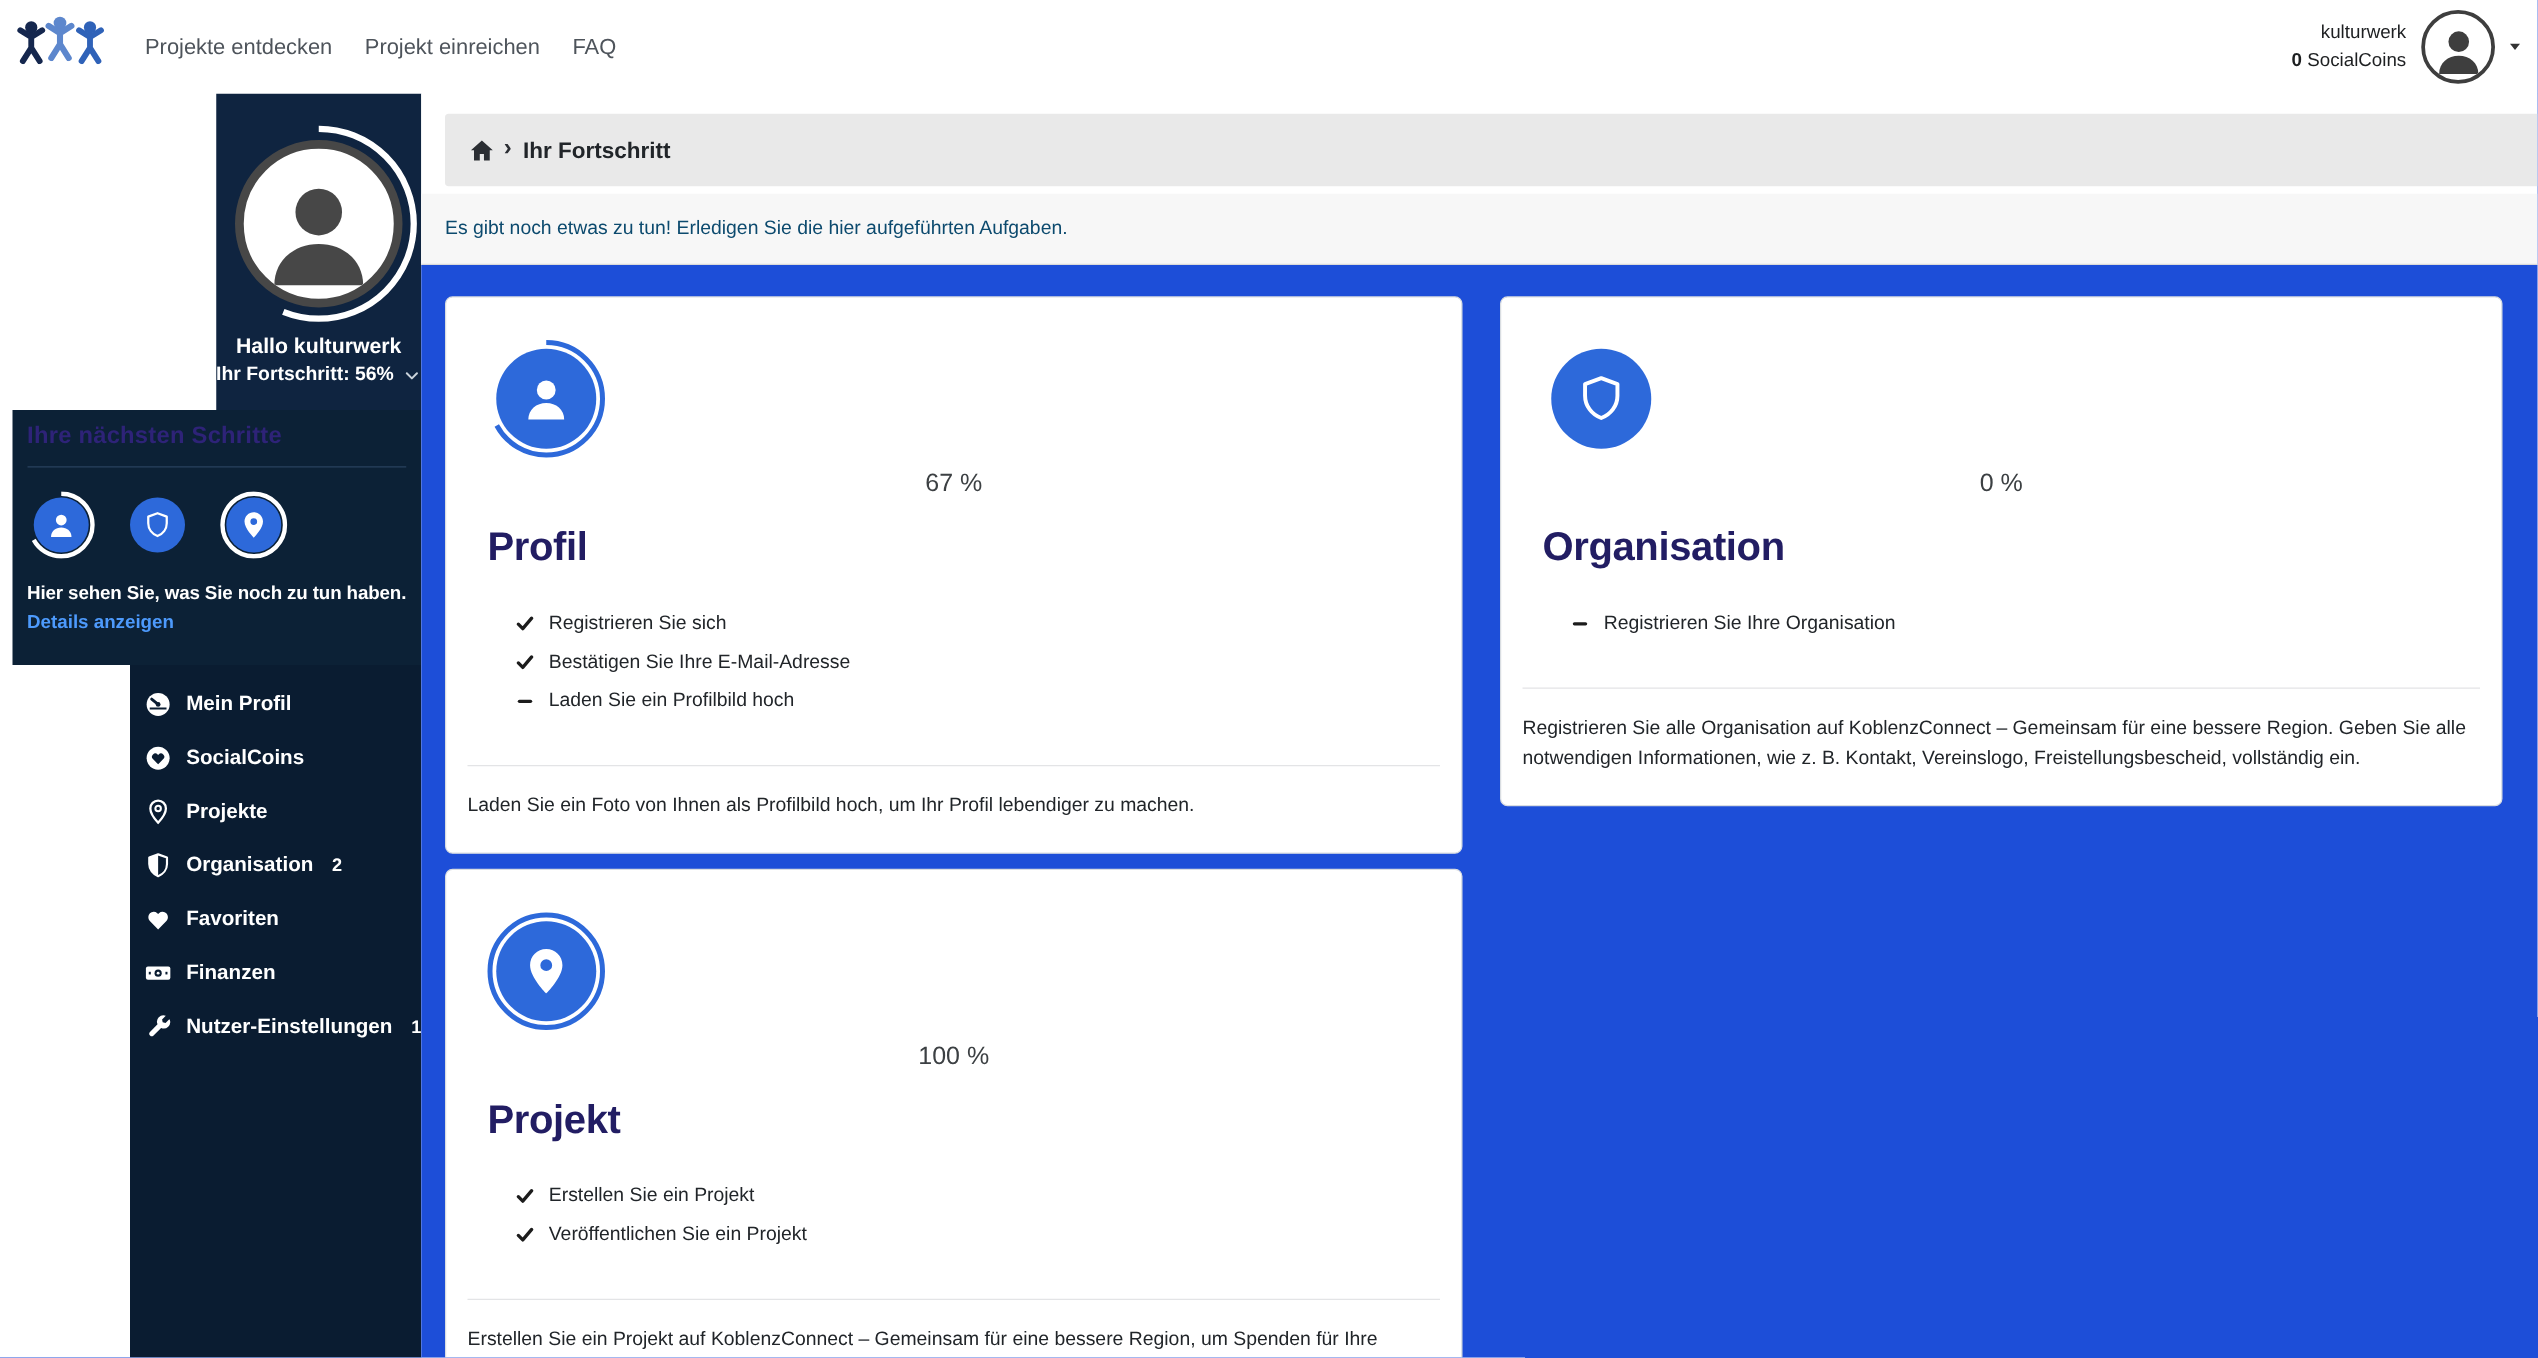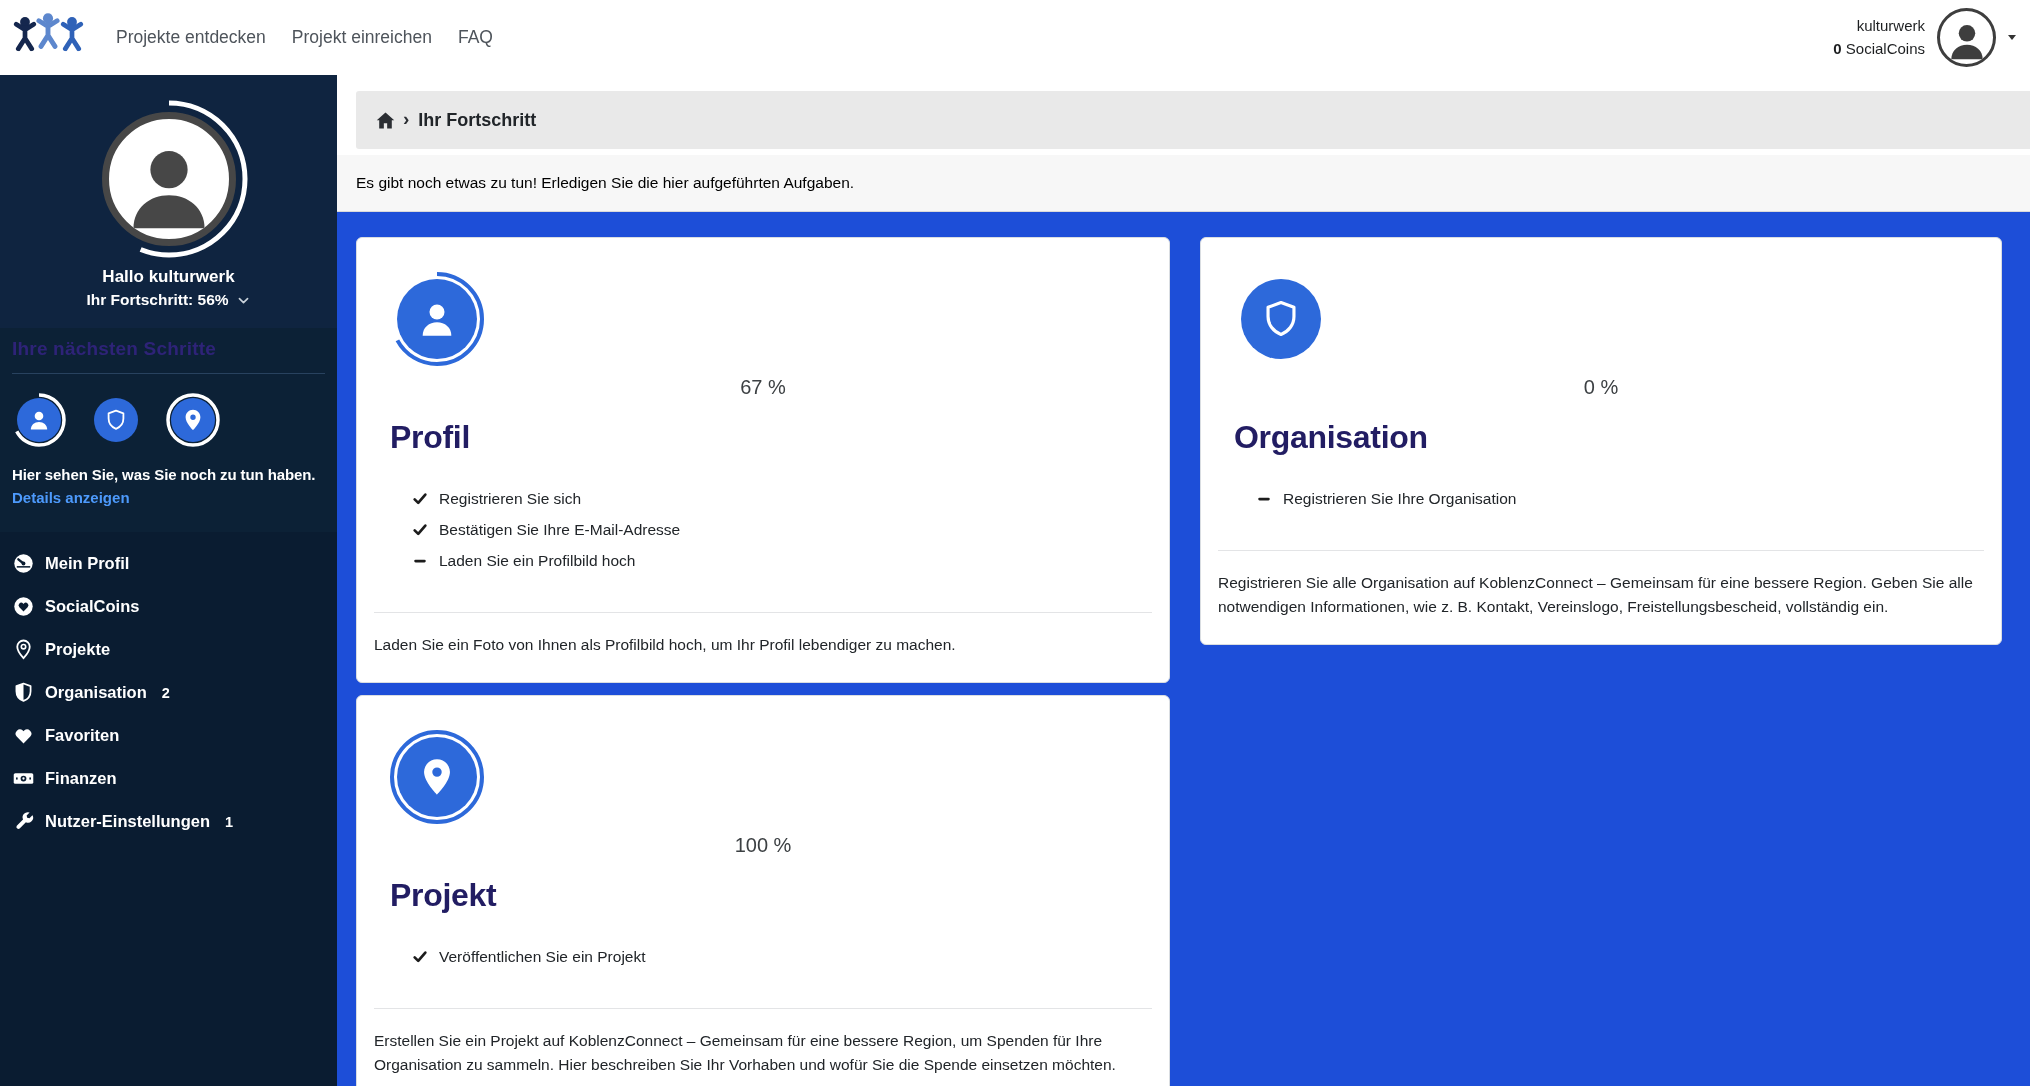--- a/index.html
+++ b/index.html
@@ -24,21 +24,21 @@
   .user-text{text-align:right;font-size:15px;color:#1d1f21;line-height:1.5;}
   .user-coins b{font-weight:700;}
   .avatar{width:53px;height:53px;border-radius:50%;border:3px solid #3e3e3e;background:#fff;overflow:hidden;display:flex;align-items:flex-end;justify-content:center;cursor:pointer;}
   .avatar svg{width:46px;height:46px;color:#3e3e3e;}
   .caret-down{width:0;height:0;border-left:4.5px solid transparent;border-right:4.5px solid transparent;border-top:5.5px solid #333;cursor:pointer;}
 
   
   .shell{display:flex;flex:1 1 auto;min-height:0;}
 
   
-  .sidebar{width:337px;flex:0 0 337px;display:flex;flex-direction:column;color:#fff;}
+  .sidebar{width:337px;flex:0 0 337px;display:flex;flex-direction:column;color:#fff;align-items:flex-end;}
   .side-profile{background:#0f2440;height:253px;box-sizing:border-box;padding-top:24px;text-align:center;flex:0 0 253px;}
   .big-avatar-wrap{position:relative;width:160px;height:160px;margin:0 auto;}
   .big-avatar-ring{position:absolute;inset:0;transform:rotate(-90deg);}
   .big-avatar{position:absolute;left:13px;top:13px;width:120px;height:120px;border-radius:50%;border:7px solid #474747;background:#fff;overflow:hidden;display:flex;align-items:flex-end;justify-content:center;}
   .big-avatar svg{width:104px;height:104px;color:#474747;}
   .side-greeting{font-size:17px;font-weight:700;margin-top:8px;}
   .side-progress{font-size:15.5px;font-weight:600;margin-top:4px;display:flex;align-items:center;justify-content:center;gap:7px;cursor:pointer;}
   .side-progress svg{width:15px;height:15px;color:#c9d2da;}
 
   .side-steps{background:#0c2136;height:204px;flex:0 0 204px;box-sizing:border-box;padding:10px 12px 0 12px;}
@@ -59,21 +59,21 @@
   .menu-label{font-size:16.5px;font-weight:600;color:#fff;}
   .menu-badge{font-size:14.5px;font-weight:700;color:#fff;margin-left:15px;}
 
   
   .main{flex:1 1 auto;display:flex;flex-direction:column;background:#fff;min-width:0;}
   .breadcrumb-band{margin:16px 0 6px 19px;height:58px;flex:0 0 58px;background:#e9e9e9;border-radius:3px 0 0 3px;display:flex;align-items:center;padding-left:19px;box-sizing:border-box;}
   .crumb-home{display:flex;align-items:center;cursor:pointer;}
   .crumb-home svg{width:21px;height:21px;color:#2b2e33;}
   .crumb-sep{font-size:19px;font-weight:700;color:#2b2e33;margin:0 9px 2px 7px;}
   .crumb-current{font-size:18px;font-weight:700;color:#212529;}
-  .alert-band{height:57px;flex:0 0 57px;background:#f7f7f7;border-bottom:1px solid #dadada;display:flex;align-items:center;padding-left:19px;box-sizing:border-box;font-size:15.5px;color:#000000;}
+  .alert-band{height:57px;flex:0 0 57px;background:#f7f7f7;border-bottom:1px solid #dadada;display:flex;align-items:center;padding-left:19px;box-sizing:border-box;font-size:15.5px;color:#0c4a6e;}
   .content{flex:1 1 auto;background:#1d4ed8;padding:25px 28px 0 19px;box-sizing:border-box;display:grid;grid-template-columns:814px 1fr;column-gap:30px;row-gap:12px;align-items:start;overflow:hidden;}
 
   
   .card{background:#fff;border:1px solid #d9dde1;border-radius:6px;box-sizing:border-box;}
   .card-body{padding:17px 17px 0 17px;}
   .icon-wrap{position:relative;width:96px;height:96px;margin:16px 0 0 15px;}
   .icon-ring{position:absolute;inset:0;transform:rotate(-90deg);}
   .icon-circle{position:absolute;left:8px;top:8px;width:80px;height:80px;border-radius:50%;background:#2d69da;display:flex;align-items:center;justify-content:center;}
   .icon-circle svg{width:42px;height:42px;color:#fff;}
   .card-percent{text-align:center;font-size:20px;color:#3c4043;margin-top:8px;line-height:24px;}
@@ -420,20 +420,29 @@
             <div class="card-percent">100 %</div>
             <h2 class="card-title">Projekt</h2>
             <div class="tasks">
               <div class="task done">
                 <span class="t-icon ic-check">
                     <svg>
                       <use href="#sym-check"></use>
                     </svg>
                   </span>
 
+                <span>Erstellen Sie ein Projekt</span>
+              </div>
+              <div class="task done">
+                <span class="t-icon ic-check">
+                    <svg>
+                      <use href="#sym-check"></use>
+                    </svg>
+                  </span>
+
                 <span>Veröffentlichen Sie ein Projekt</span>
               </div>
             </div>
             <hr class="card-divider">
           </div>
           <div class="card-footer">Erstellen Sie ein Projekt auf KoblenzConnect – Gemeinsam für eine bessere Region, um Spenden für Ihre Organisation zu sammeln. Hier beschreiben Sie Ihr Vorhaben und wofür Sie die Spende einsetzen möchten.</div>
         </section>
 
       </div>
     </main>

